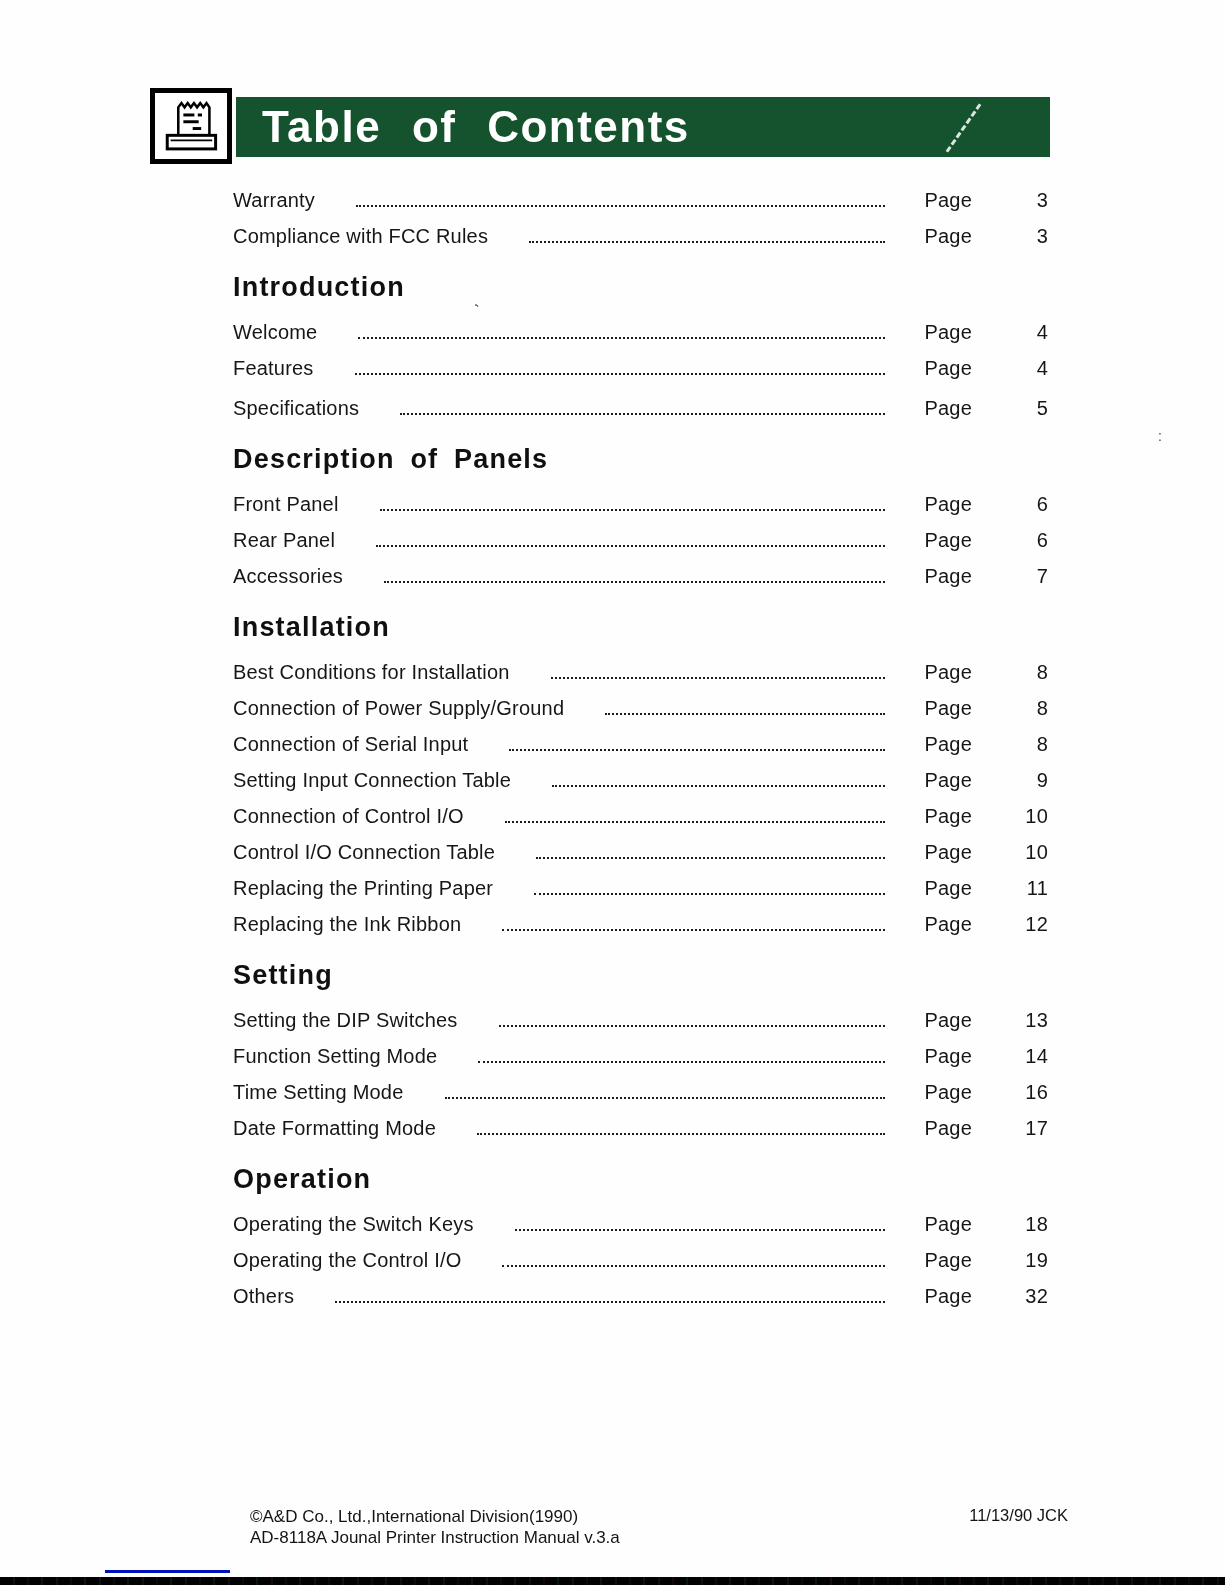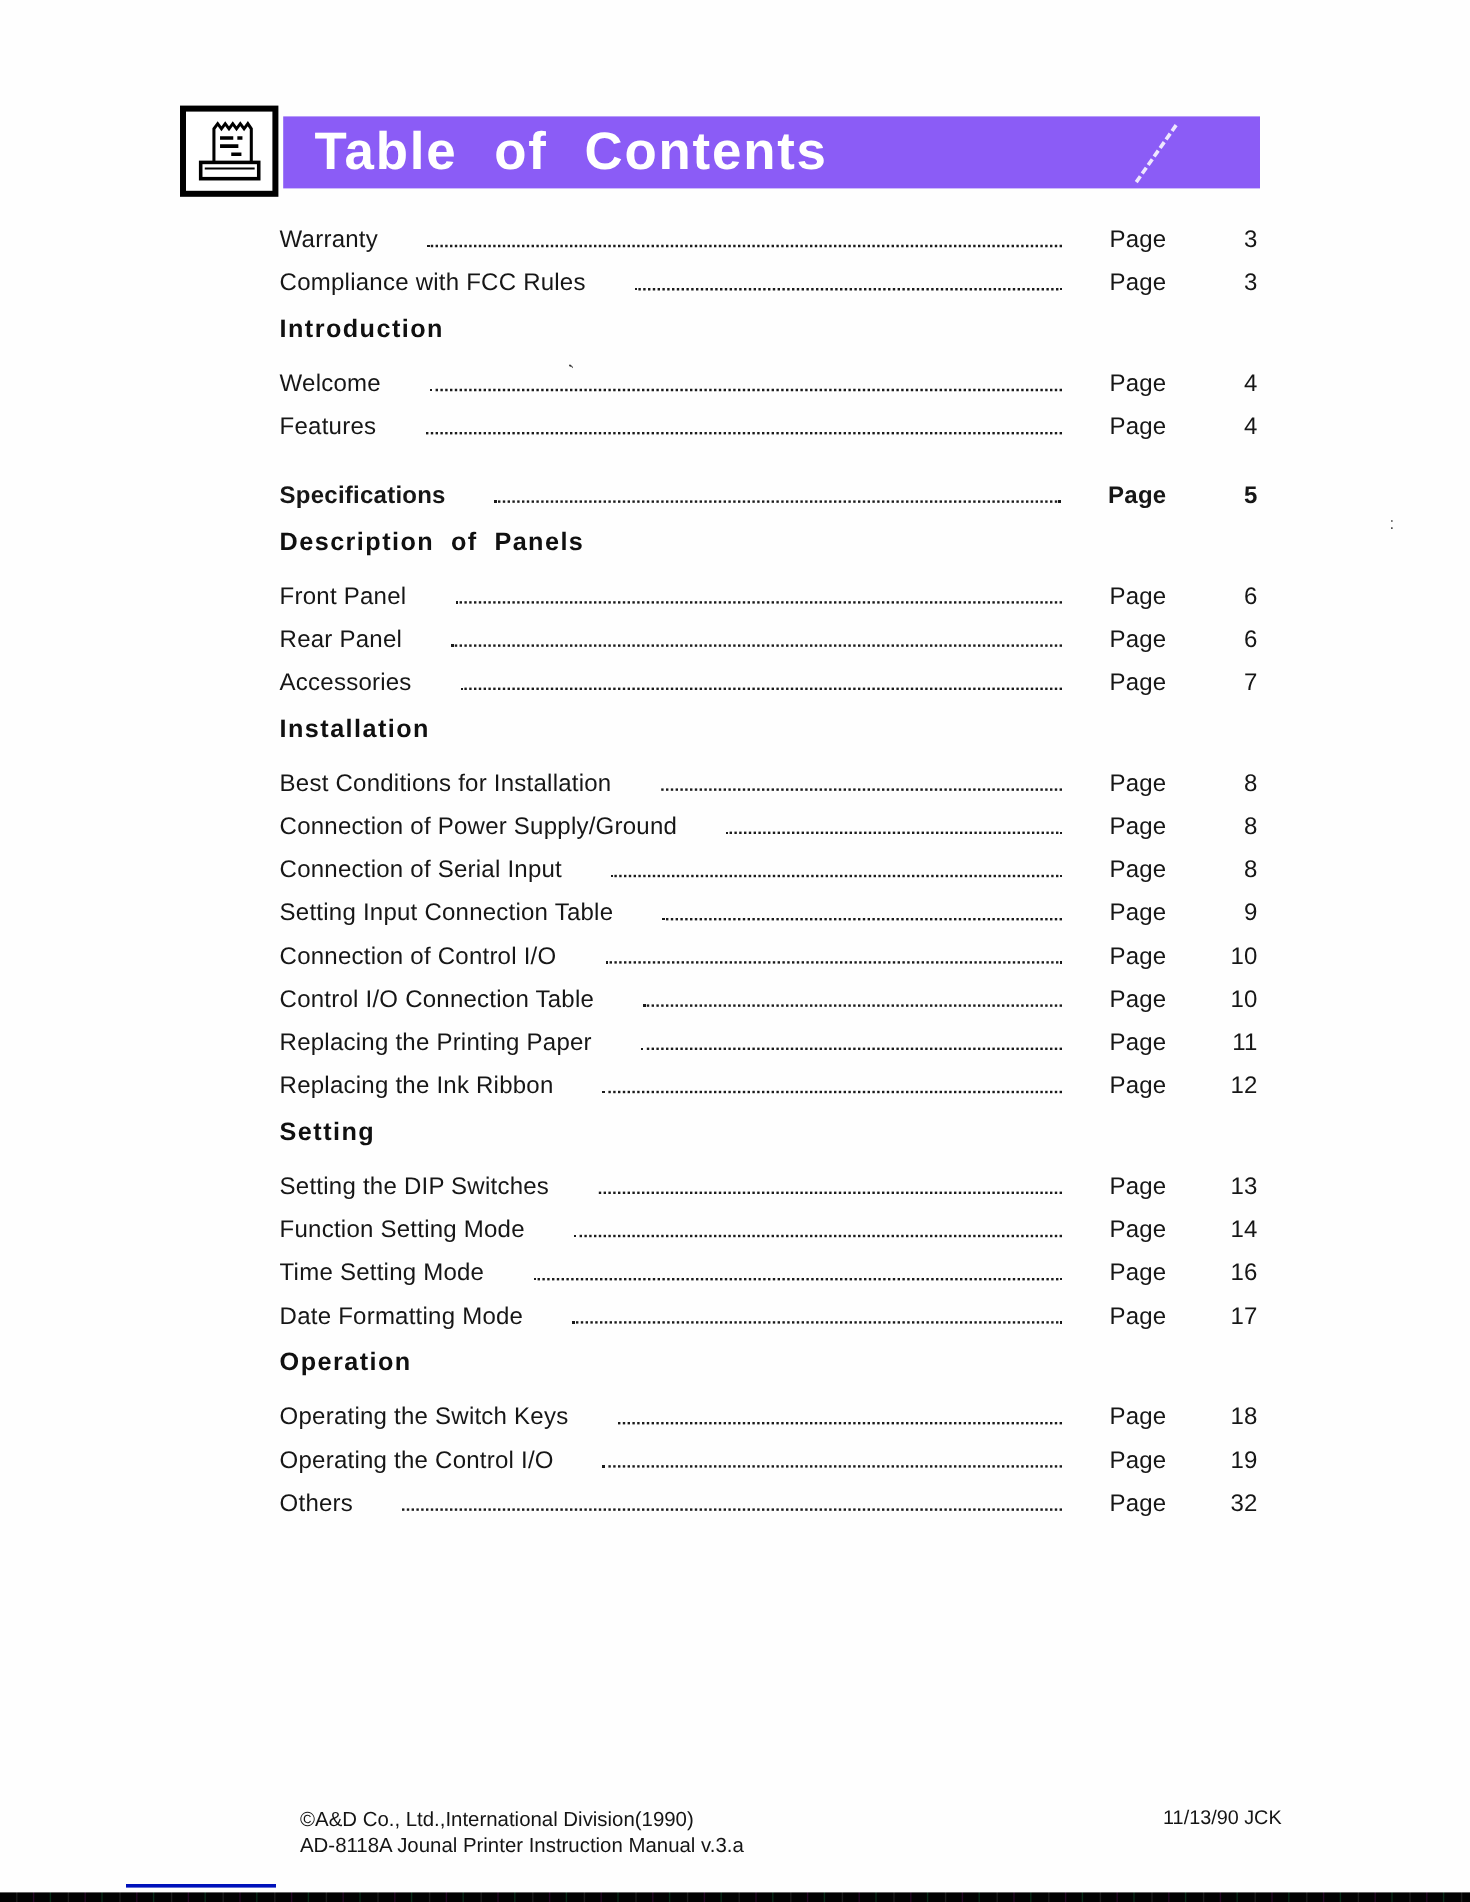--- a/index.html
+++ b/index.html
@@ -13,45 +13,45 @@
   .page { position:relative; width:1225px; height:1585px; background:#fefefe; }
 
   
   .header { position:absolute; top:88px; left:150px; right:175px; display:flex; }
   .icon-box {
     width:72px; height:66px; border:5px solid #000; background:#fff;
     margin-right:4px; flex:0 0 auto; display:flex; align-items:center; justify-content:center;
   }
   .icon-box svg { display:block; }
   .title-bar {
-    flex:1 1 auto; height:60px; margin-top:9px; background:#8b5cf6;
+    flex:1 1 auto; height:60px; margin-top:9px; background:#14532d;
     display:flex; align-items:center; padding-left:26px; position:relative; overflow:hidden;
   }
   .title {
     color:#fff; font-size:44px; font-weight:bold;
     letter-spacing:1.5px; word-spacing:17px;
   }
   .scratch {
     position:absolute; left:726px; top:2px; height:58px; width:0;
     border-left:3px dashed rgba(255,255,255,0.85);
     transform:rotate(35deg);
   }
 
   
   .toc { position:absolute; left:233px; top:182px; width:815px; }
   .toc-row { display:flex; align-items:baseline; line-height:36px; font-size:20px; letter-spacing:0.2px;gap:36px; }
   .toc-row .t  { white-space:nowrap; }
   .leader { flex:1 1 auto; min-width:20px; border-bottom:2.6px dotted #1b1b1b; margin:0 3px 0 5px; }
   .pw { white-space:nowrap; }
   .pn { flex:0 0 auto; width:40px; text-align:right; }
   .toc-heading {
-    font-size:21px; font-weight:bold; line-height:36px;
-    margin:3px 0 9px 0; letter-spacing:1.2px; word-spacing:7px; color:#101010;
-  }
-  .spec-row { margin-top:21px; font-weight:bold;justify-content:space-between; }
+    font-size:27px; font-weight:bold; line-height:36px;
+    margin:15px 0 9px 0; letter-spacing:1.2px; word-spacing:7px; color:#101010;
+  }
+  .spec-row { margin-top:4px; font-weight:normal;justify-content:space-between; }
 
   
   .footer-left { position:absolute; left:250px; top:1506px; font-size:17px; line-height:21px; color:#141414; }
   .footer-right { position:absolute; right:157px; top:1506px; font-size:16.5px; color:#141414; }
 
   
   .speck-comma { position:absolute; left:470px; top:294px; font-size:15px; color:#333;
                  transform:rotate(-55deg); }
   .speck-colon { position:absolute; left:1158px; top:428px; font-size:14px; color:#4a4a4a; }
   .blue-underline { position:absolute; left:105px; top:1570px; width:125px; height:3px; background:#0011bb; }

